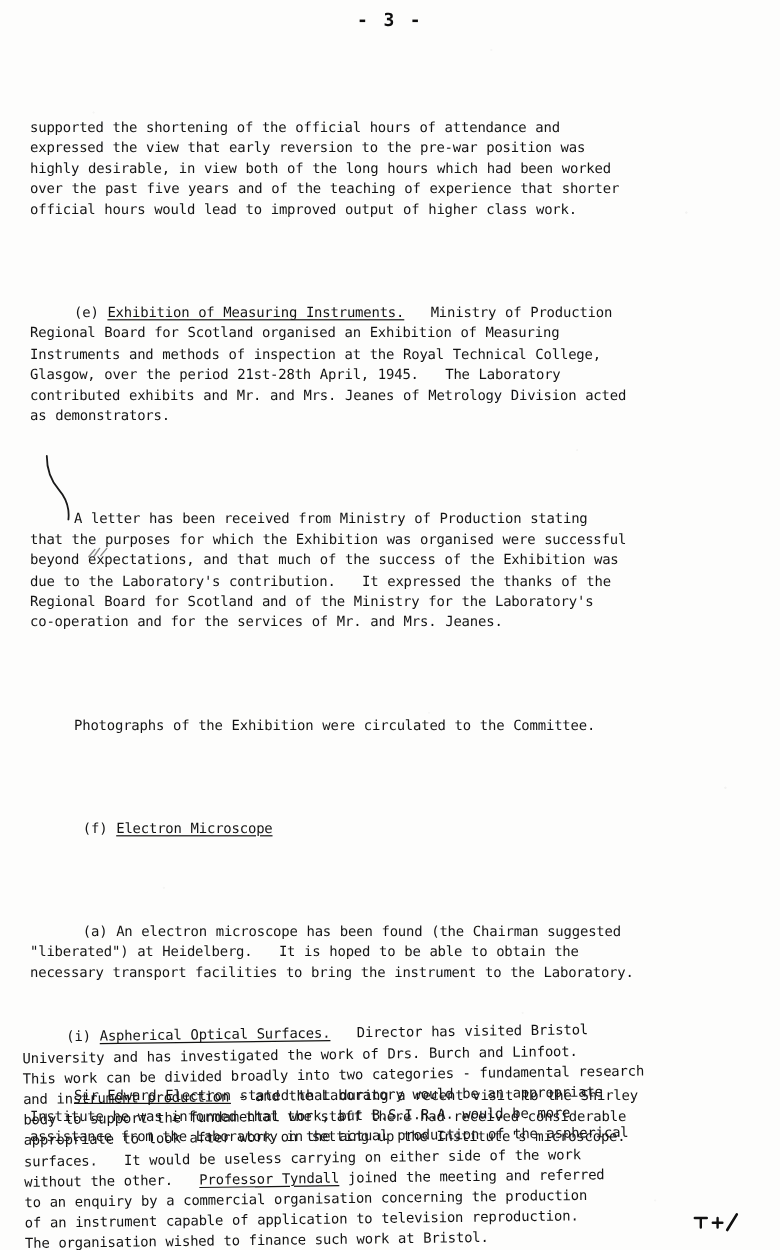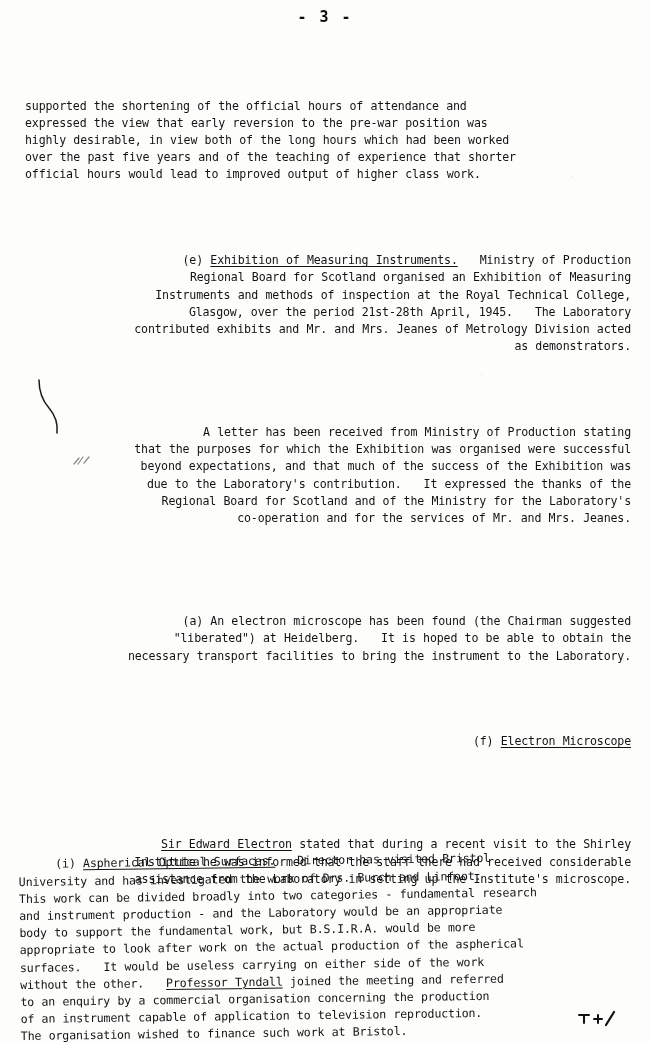--- a/index.html
+++ b/index.html
@@ -64,21 +64,20 @@
     word-spacing: 0.5px;
   }
 
   p.para {
     margin: 0;
     padding: 0;
     white-space: pre-wrap;
   }
   p.gap {
     margin-top: 17px;
-    text-align: right;
   }
   .u {
     text-decoration: underline;
     text-underline-offset: 2px;
     text-decoration-thickness: 1.2px;
   }
 
   
   .skew-block {
     position: absolute;
@@ -145,26 +144,27 @@
 contributed exhibits and Mr. and Mrs. Jeanes of Metrology Division acted
 as demonstrators.</span></p>
 
     <p class="para gap"><span>     A letter has been received from Ministry of Production stating
 that the purposes for which the Exhibition was organised were successful
 beyond expectations, and that much of the success of the Exhibition was
 due to the Laboratory's contribution.   It expressed the thanks of the
 Regional Board for Scotland and of the Ministry for the Laboratory's
 co-operation and for the services of Mr. and Mrs. Jeanes.</span></p>
 
+    <p class="para gap"><span>     Photographs of the Exhibition were circulated to the Committee.</span></p>
+
+    <p class="para gap"><span>      </span><span>(f)</span><span> </span><span class="u">Electron Microscope</span><span></span></p>
 
     <p class="para gap"><span>      (a) An electron microscope has been found (the Chairman suggested
 "liberated") at Heidelberg.   It is hoped to be able to obtain the
 necessary transport facilities to bring the instrument to the Laboratory.</span></p>
-
-    <p class="para gap"><span>      </span><span>(f)</span><span> </span><span class="u">Electron Microscope</span><span></span></p>
 
 
     <p class="para gap"><span>     </span><span class="u">Sir Edward Electron</span><span> stated that during a recent visit to the Shirley
 Institute he was informed that the staff there had received considerable
 assistance from the Laboratory in setting up the Institute's microscope.</span></p>
 
     
 
     
 

